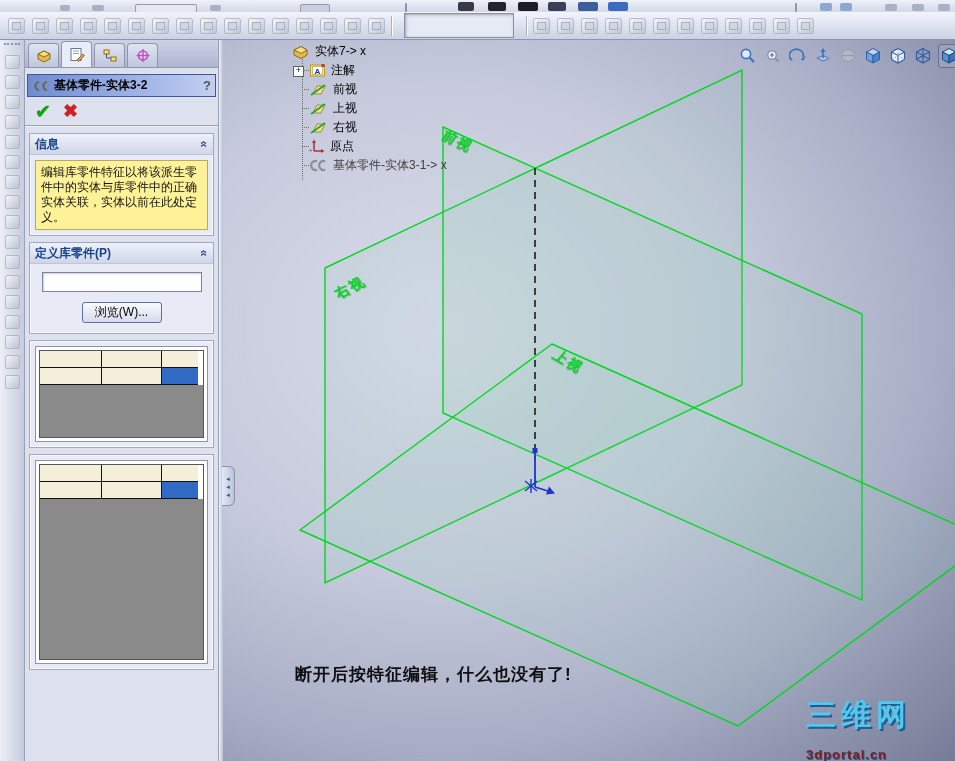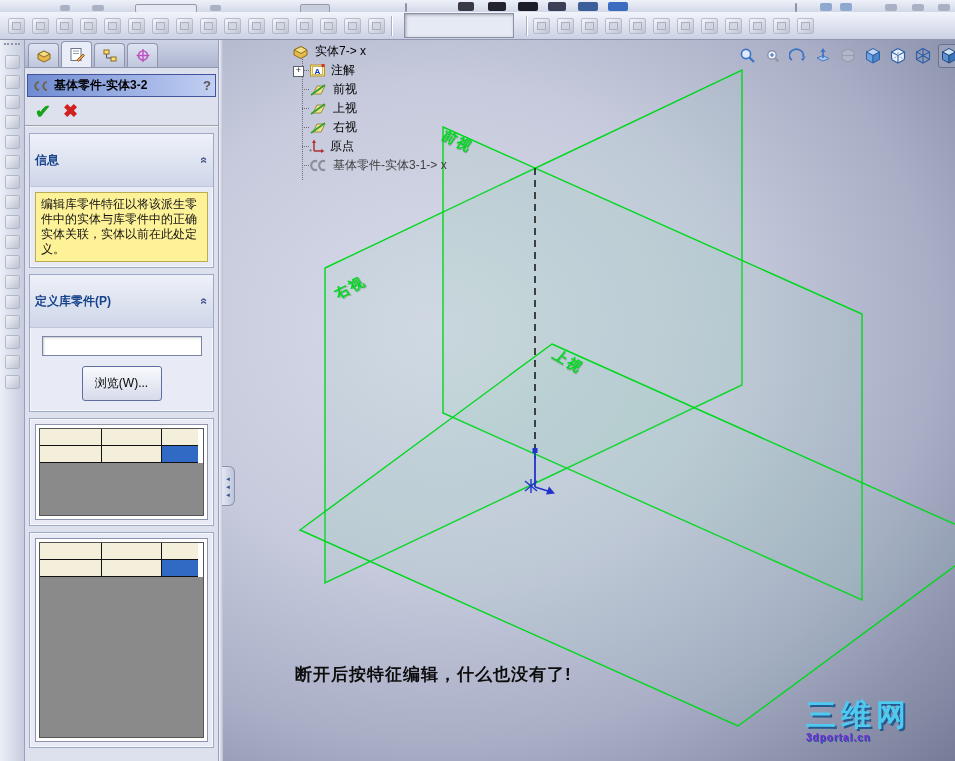--- a/index.html
+++ b/index.html
@@ -37,21 +37,21 @@
   #viewport{position:absolute;left:223px;top:40px;width:732px;height:721px;
     background:radial-gradient(ellipse at 30% 40%, #d8dbe9 0%, #c6cadc 40%, #a9aec6 68%, #767b97 100%);}
   #vp-svg{position:absolute;left:0;top:0;width:955px;height:761px;pointer-events:none;}
   .plane-label{position:absolute;color:#00d81e;font-weight:bold;font-size:14px;
     letter-spacing:2px;text-shadow:1px 1px 0 rgba(0,60,0,.25);transform-origin:0 0;}
   #annotation{position:absolute;left:295px;top:663px;font-size:17px;font-weight:bold;
     color:#0d0d0d;letter-spacing:1px;}
   #watermark{position:absolute;left:806px;top:700px;text-align:left;line-height:1;}
   #wm1{font-size:30px;font-weight:bold;color:#4ec9f0;letter-spacing:5px;
        text-shadow:2px 2px 0 #27598f;}
-  #wm2{font-size:10px;font-weight:bold;color:#6d28d9;letter-spacing:1px;margin-top:3px;
+  #wm2{font-size:13px;font-weight:bold;color:#7f1d1d;letter-spacing:1px;margin-top:18px;
        text-shadow:1px 1px 0 #27598f;}
 
   
   #heads-up{position:absolute;left:738px;top:43px;width:217px;height:26px;display:flex;
     gap:5px;align-items:center;overflow:hidden;}
   .hu-icon{width:20px;height:22px;display:flex;align-items:center;justify-content:center;flex:none;}
   .hu-icon.pressed{background:#99a1bb;border:1px solid #69718e;border-radius:3px;}
   .hu-icon.dim{opacity:.5;}
 
   
@@ -79,30 +79,30 @@
     background:linear-gradient(90deg,#6f8bd2,#c2cff2);display:flex;align-items:center;
     padding:0 4px;font-weight:bold;color:#000;}
   #pm-title .t-help{margin-left:auto;color:#555;font-weight:bold;font-size:13px;}
   #pm-actions{height:28px;display:flex;align-items:center;gap:12px;padding-left:10px;
     border-bottom:2px groove #f0f2f8;}
   .act-ok{color:#17a317;font-size:19px;font-weight:bold;}
   .act-cancel{color:#d21f1f;font-size:18px;font-weight:bold;}
 
   .pm-group{margin:6px 4px 0 4px;border:1px solid #9fa8c4;background:#e8ebf5;
     box-shadow:inset 0 0 0 1px #f6f8fc;}
-  .pm-gh{height:20px;display:flex;align-items:center;padding:16px 5px;font-weight:bold;
+  .pm-gh{height:20px;display:flex;align-items:center;padding:0 5px;font-weight:bold;
     color:#15428b;background:linear-gradient(#eef1f9,#cfd6e8);border-bottom:1px solid #c0c7da;gap:40px;}
   .chev{margin-left:auto;display:inline-block;transform:rotate(90deg);color:#44558f;
     font-weight:bold;font-size:12px;}
   #info-box{margin:5px;background:#fdf298;border:1px solid #b9ab52;padding:4px 5px;
     color:#111;line-height:15px;}
   #lib-input{display:block;width:152px;height:16px;margin:8px auto 0 auto;
     border:1px solid #7a84a8;box-shadow:inset 1px 1px 2px rgba(0,0,0,.2);background:#fff;
     font-family:"Liberation Sans",sans-serif;font-size:12px;padding:1px 3px;}
-  #browse-btn{display:block;margin:10px auto 10px auto;width:80px;height:35px;
+  #browse-btn{display:block;margin:10px auto 10px auto;width:80px;height:21px;
     border:1px solid #5f6ea0;border-radius:3px;background:linear-gradient(#f8fafd,#d6dbea);
     font-family:"Liberation Sans",sans-serif;font-size:12px;color:#000;}
   .pm-table{margin:5px;background:#fff;border:1px solid #8d95ae;padding:3px;}
   .pmt-inner{border:1px solid #555;}
   .pmt-row{display:flex;height:17px;}
   .pmt-cell{box-sizing:border-box;border-right:1px solid #111;border-bottom:1px solid #111;
     background:#f3efda;height:100%;}
   .c1{width:62px;} .c2{width:60px;} .c3{width:36px;border-right:none;}
   .sel{background:#316ac5;}
   .pmt-gray{background:#8a8a8a;}

